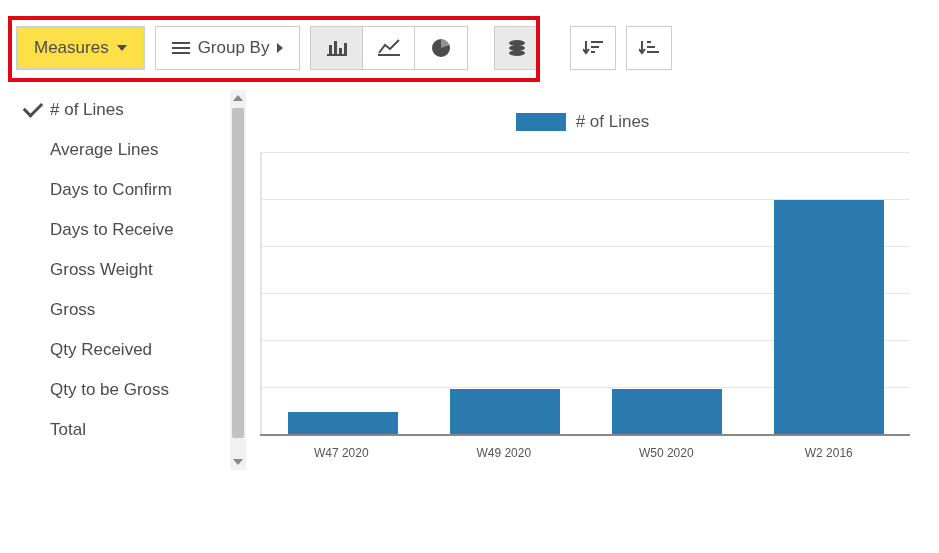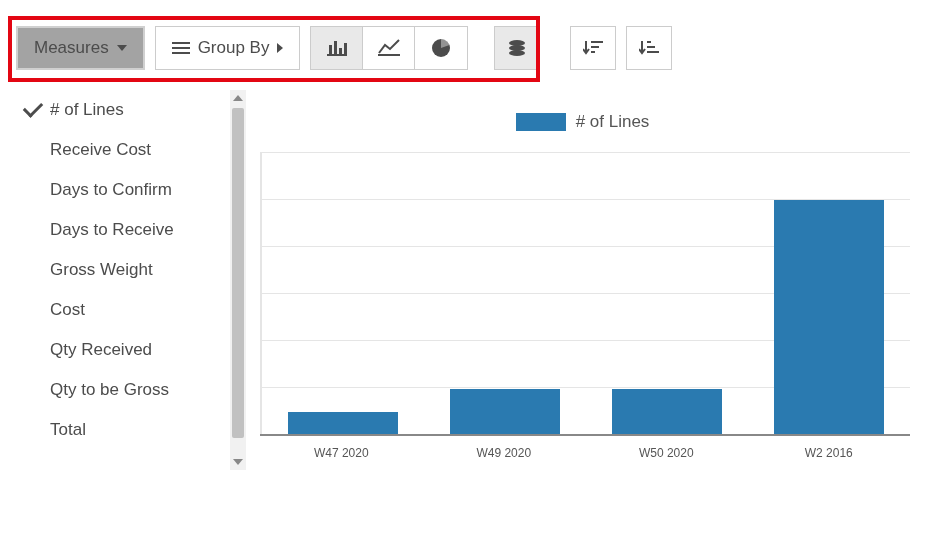--- a/index.html
+++ b/index.html
@@ -39,21 +39,21 @@
     height: 44px;
     padding: 0 14px;
     border: 1px solid #ccc;
     background: #fff;
     color: #4c4c4c;
     font-size: 17px;
     cursor: pointer;
     white-space: nowrap;
   }
   .btn.measures {
-    background: #a3a3a3;
+    background: #fde047;
     border: 2px solid #d0d0d0;
     font-weight: 500;
     padding: 15px 16px;
   }
   .btn.group-by { padding: 12px 16px; }
   .icon-group {
     display: inline-flex;
     border: 1px solid #ccc;
     height: 44px;
   }
@@ -299,25 +299,25 @@
         <rect x="8" y="12" width="12" height="2" fill="#4c4c4c"></rect>
         <path d="M3 2 L3 13 M0 10 L3 14 L6 10" stroke="#4c4c4c" stroke-width="2" fill="none"></path>
       </svg>
     </span>
   </div>
 </div>
 
 <div class="dropdown">
   <div class="dropdown-inner" id="dd-inner">
       <div class="dropdown-item checked"># of Lines</div>
-      <div class="dropdown-item">Receive Cost</div>
+      <div class="dropdown-item">Average Lines</div>
       <div class="dropdown-item">Days to Confirm</div>
       <div class="dropdown-item">Days to Receive</div>
       <div class="dropdown-item">Gross Weight</div>
-      <div class="dropdown-item">Cost</div>
+      <div class="dropdown-item">Gross</div>
       <div class="dropdown-item">Qty Received</div>
       <div class="dropdown-item">Qty to be Gross</div>
       <div class="dropdown-item">Total</div>
     </div>
   <div class="scroll-track">
     <div class="scroll-up">
       <svg width="10" height="6">
           <polygon points="5,0 10,6 0,6" fill="#888"></polygon>
         </svg>
     </div>

